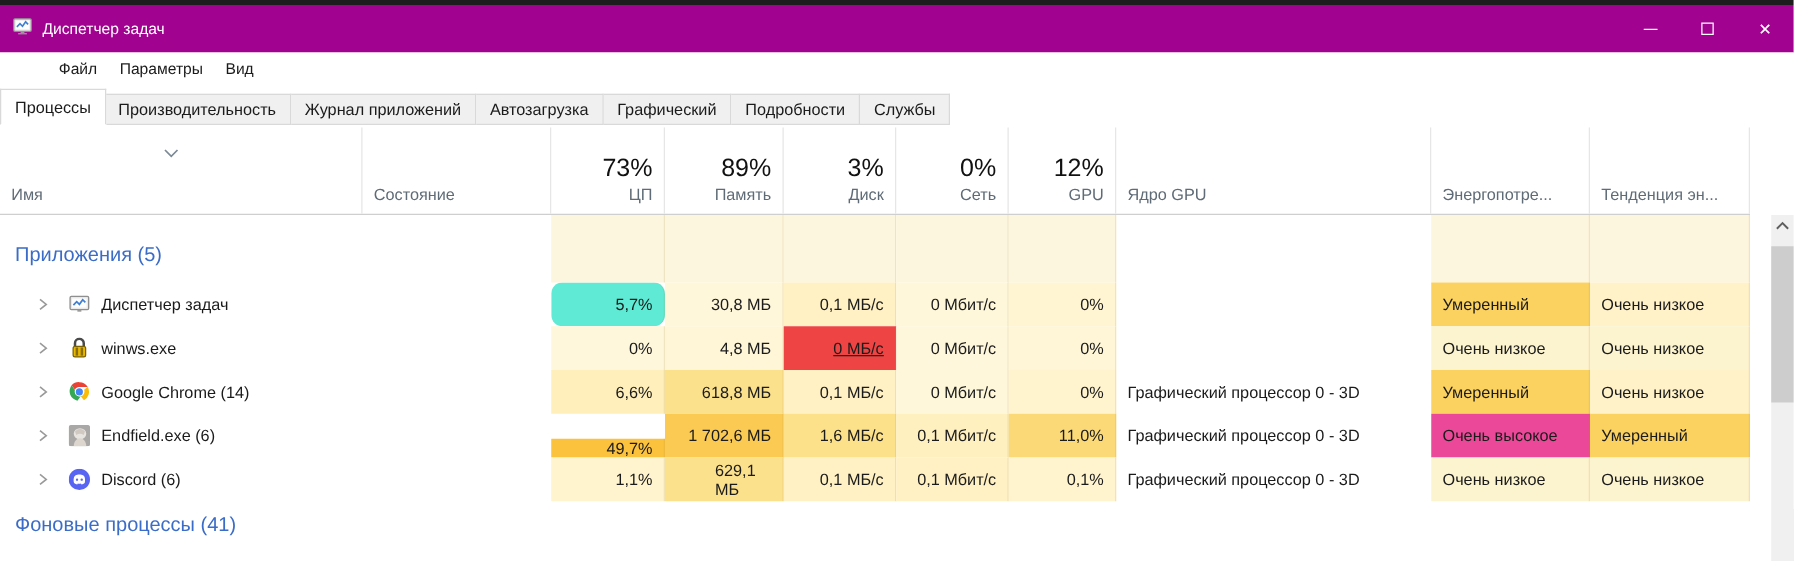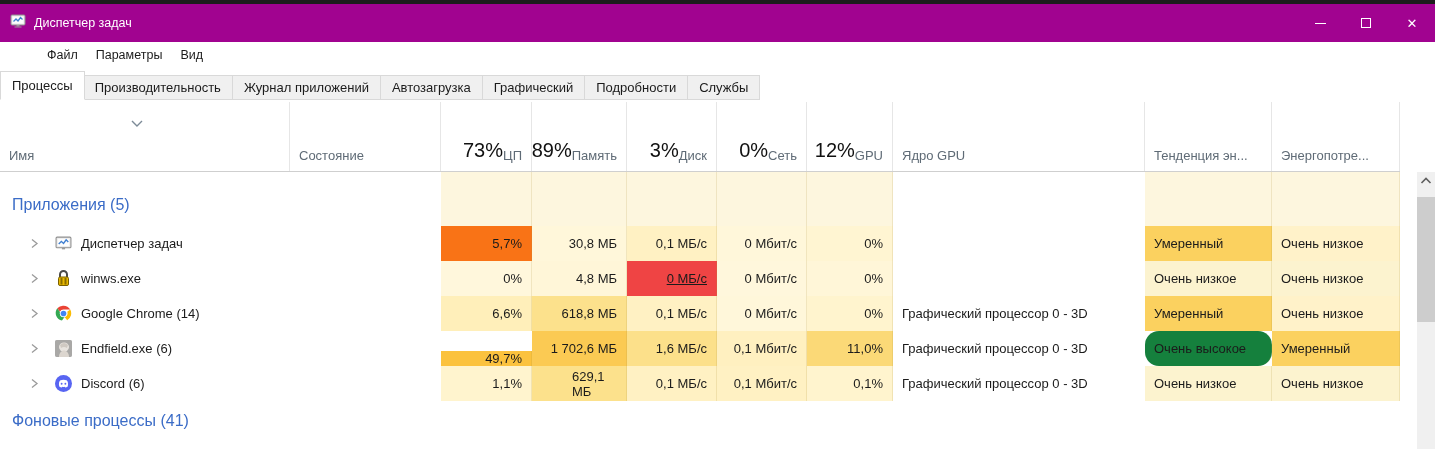--- a/index.html
+++ b/index.html
@@ -32,21 +32,21 @@
 
   
   .grid { display:grid; grid-template-columns:290px 151px 91px 95px 90px 90px 86px 252px 127px 128px; width:1400px; }
 
   
   .colhead { height:70px; border-bottom:1px solid #cfcfcf; margin-top:2px; }
   .colhead > div { border-right:1px solid #e6e6e6; position:relative; }
   .h-name { display:flex; align-items:flex-end; padding:0 0 8px 9px; }
   .h-name .group-chevron { position:absolute; top:12px; left:130px; }
   .h-label { font-size:13px; color:#5f6b76; }
-  .h-usage { display:flex; flex-direction:row; justify-content:flex-end; align-items:flex-end; padding:0 9px 8px 0;text-align:center; }
+  .h-usage { display:flex; flex-direction:column; justify-content:flex-end; align-items:flex-end; padding:0 9px 8px 0;text-align:center; }
   .h-usage .pct { font-size:20px; color:#111; line-height:1.25; }
   .h-left { display:flex; align-items:flex-end; padding:0 0 8px 9px; }
 
   
   .body-area { position:relative; width:1435px; }
   .row { align-items:stretch; }
   .cell { font-size:13px; display:flex; align-items:center; }
   .tint { background:#FDF6DE; border-right:1px solid rgba(180,150,60,0.18); }
   .num { justify-content:flex-end; padding-right:9px; }
   .txt { justify-content:flex-start; padding-left:9px; }
@@ -141,24 +141,24 @@
     <span class="h-label">Сеть</span>
   </div>
   <div class="h-usage">
     <span class="pct">12%</span>
     <span class="h-label">GPU</span>
   </div>
   <div class="h-left">
       <span class="h-label">Ядро GPU</span>
     </div>
   <div class="h-left">
+      <span class="h-label">Энергопотре...</span>
+    </div>
+  <div class="h-left">
       <span class="h-label">Тенденция эн...</span>
-    </div>
-  <div class="h-left">
-      <span class="h-label">Энергопотре...</span>
     </div>
 </div>
 
 <div class="body-area">
 
   <div class="grid row spacer-row">
     <div></div>
       <div></div>
     <div class="tint"></div>
       <div class="tint"></div>
@@ -193,21 +193,21 @@
           <svg width="17" height="17" viewBox="0 0 16 16">
             <rect x="1" y="2" width="14" height="10" rx="1" fill="#e9e9e9" stroke="#8f8f8f"></rect>
             <rect x="2.5" y="3.5" width="11" height="7" fill="#fdfdfd"></rect>
             <polyline points="3.5,8.5 6,6 8,8 10.5,4.5 12.5,6.5" fill="none" stroke="#3f7fd1" stroke-width="1.3"></polyline>
             <rect x="6.5" y="12" width="3" height="1.5" fill="#9a9a9a"></rect>
           </svg>
         </span>
       <span class="p-label">Диспетчер задач</span>
     </div>
     <div class="cell"></div>
-    <div class="cell tint num" style="background: #f97316;">5,7%</div>
+    <div class="cell tint num" style="background: #5eead4; border-radius: 9px;">5,7%</div>
     <div class="cell tint num" style="background: rgb(255, 247, 218);">30,8 МБ</div>
     <div class="cell tint num" style="background: rgb(255, 241, 195);">0,1 МБ/с</div>
     <div class="cell tint num" style="background: rgb(255, 247, 218);">0 Мбит/с</div>
     <div class="cell tint num" style="background: rgb(255, 245, 210);">0%</div>
     <div class="cell core"></div>
     <div class="cell tint txt" style="background: rgb(251, 209, 95);">Умеренный</div>
     <div class="cell tint txt" style="background: rgb(255, 242, 201);">Очень низкое</div>
   </div>
 
   <div class="grid row proc-row">
@@ -286,21 +286,21 @@
         </span>
       <span class="p-label">Endfield.exe (6)</span>
     </div>
     <div class="cell"></div>
     <div class="cell tint num" style="background: rgb(251, 194, 62); margin-top: 20px;">49,7%</div>
     <div class="cell tint num" style="background: rgb(251, 202, 83);">1 702,6 МБ</div>
     <div class="cell tint num" style="background: rgb(252, 224, 138);">1,6 МБ/с</div>
     <div class="cell tint num" style="background: rgb(255, 240, 192);">0,1 Мбит/с</div>
     <div class="cell tint num" style="background: rgb(251, 217, 119);">11,0%</div>
     <div class="cell core">Графический процессор 0 - 3D</div>
-    <div class="cell tint txt" style="background: #15803d; border-radius: 14px;">Очень высокое</div>
+    <div class="cell tint txt" style="background: #ec4899;">Очень высокое</div>
     <div class="cell tint txt" style="background: rgb(251, 209, 95);">Умеренный</div>
   </div>
 
   <div class="grid row proc-row">
     <div class="cell name-cell">
       <span class="expander">
           <svg width="9" height="11" viewBox="0 0 9 11">
             <polyline points="2,1.5 7,5.5 2,9.5" fill="none" stroke="#9a9a9a" stroke-width="1.3"></polyline>
           </svg>
         </span>

